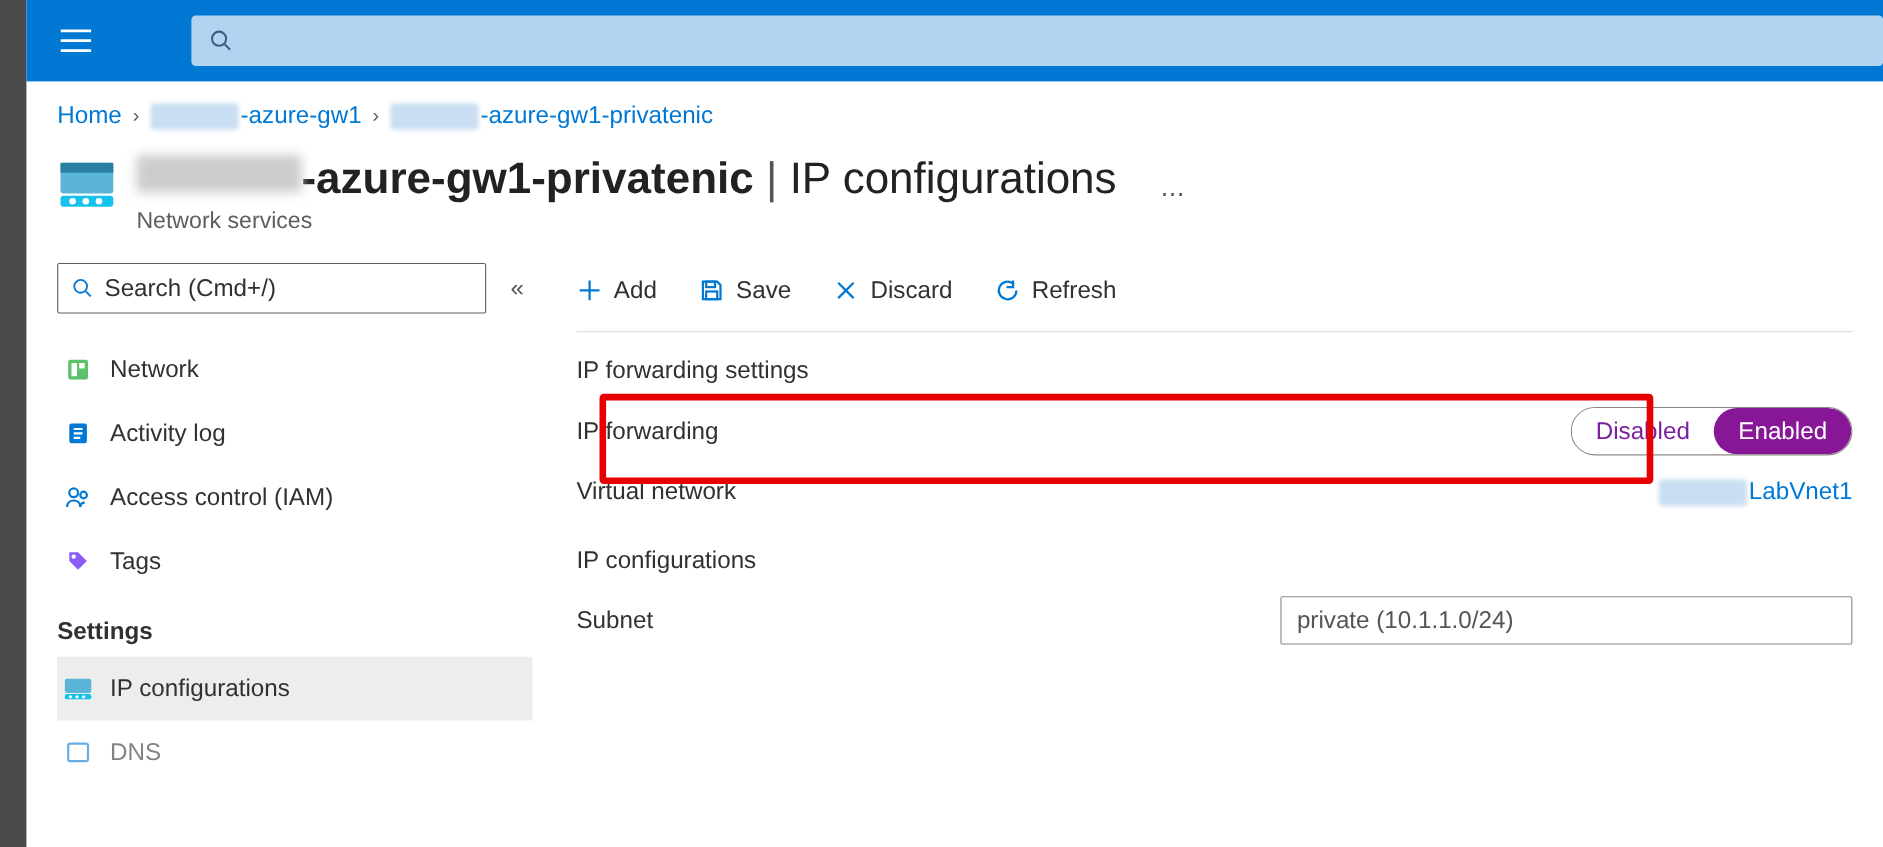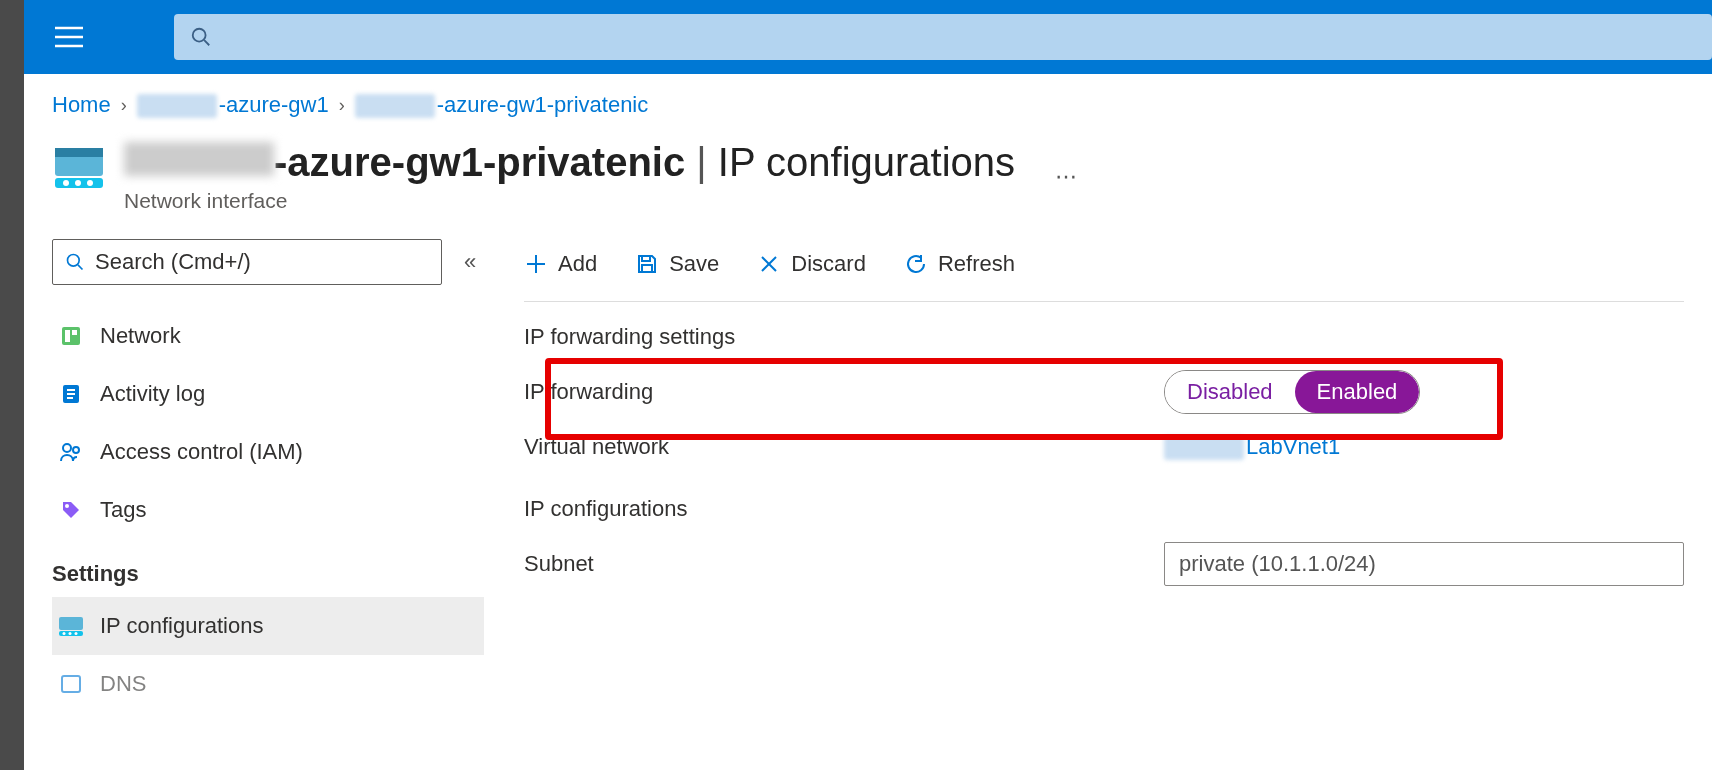--- a/index.html
+++ b/index.html
@@ -32,21 +32,21 @@
   .side-item { display:flex; align-items:center; height:58px; padding-left:4px; font-size:22px; cursor:pointer; }
   .side-item .icon { width:30px; display:flex; justify-content:center; margin-right:14px; }
   .side-section { font-size:22px; font-weight:600; margin-top:22px; margin-bottom:10px; }
   .side-item.active { background:#ededed; }
   .right-col { flex:1; padding-left:40px; }
   .toolbar { display:flex; align-items:center; gap:38px; font-size:22px; color:#323130; height:50px; }
   .tool-btn { display:flex; align-items:center; gap:10px; cursor:pointer; }
   .tool-btn svg { color:#0078d4; }
   .divider { height:1px; background:#ddd; margin-top:12px; }
   .section-h { font-size:22px; margin-top:22px; color:#323130; }
-  .form-row { display:flex; align-items:center; margin-top:20px; font-size:22px; }
+  .form-row { display:flex; align-items:center; margin-top:20px; font-size:22px;justify-content:space-between; }
   .form-label { width:640px; }
   .toggle { display:inline-flex; border:1px solid #8a8886; border-radius:30px; overflow:hidden; height:44px; align-items:center; }
   .toggle-opt { padding:0 22px; height:100%; display:flex; align-items:center; font-size:22px; }
   .toggle-opt.off { color:#7a1fa2; background:#fff; }
   .toggle-opt.on { color:#fff; background:#881798; border-radius:30px; }
   .vnet-val { color:#0078d4; }
   .subnet-input { border:1px solid #8a8886; height:44px; width:520px; padding:0 14px; font-size:22px; color:#555; border-radius:2px; display:flex; align-items:center; }
   .red-box { position:absolute; border:6px solid #e60000; border-radius:4px; pointer-events:none; }
   .blur-chip { display:inline-block; background:#c9def2; width:80px; height:24px; filter: blur(2px); border-radius:3px; margin-right:2px; vertical-align:middle; }
 </style>
@@ -89,21 +89,21 @@
       <rect x="3" y="32" width="48" height="10" rx="3" fill="#14c2eb"></rect>
       <circle cx="14" cy="37" r="3" fill="#fff"></circle>
         <circle cx="26" cy="37" r="3" fill="#fff"></circle>
         <circle cx="38" cy="37" r="3" fill="#fff"></circle>
     </svg>
     <div class="title-text">
       <div class="title-main">
         <span class="blur" style="background:#ccc;width:150px;height:34px;"></span><span>-azure-gw1-privatenic</span>
         <span class="pipe"> | </span><span style="font-weight:400;">IP configurations</span>
       </div>
-      <div class="title-sub">Network interface</div>
+      <div class="title-sub">Network services</div>
     </div>
     <div class="more-dots">⋯</div>
   </div>
 
   <div class="main-columns">
     <div class="sidebar">
       <div class="side-search-row">
         <div class="side-search">
           <svg width="20" height="20" viewBox="0 0 24 24" fill="none" stroke="#0078d4" stroke-width="2">
               <circle cx="10" cy="10" r="7"></circle>

